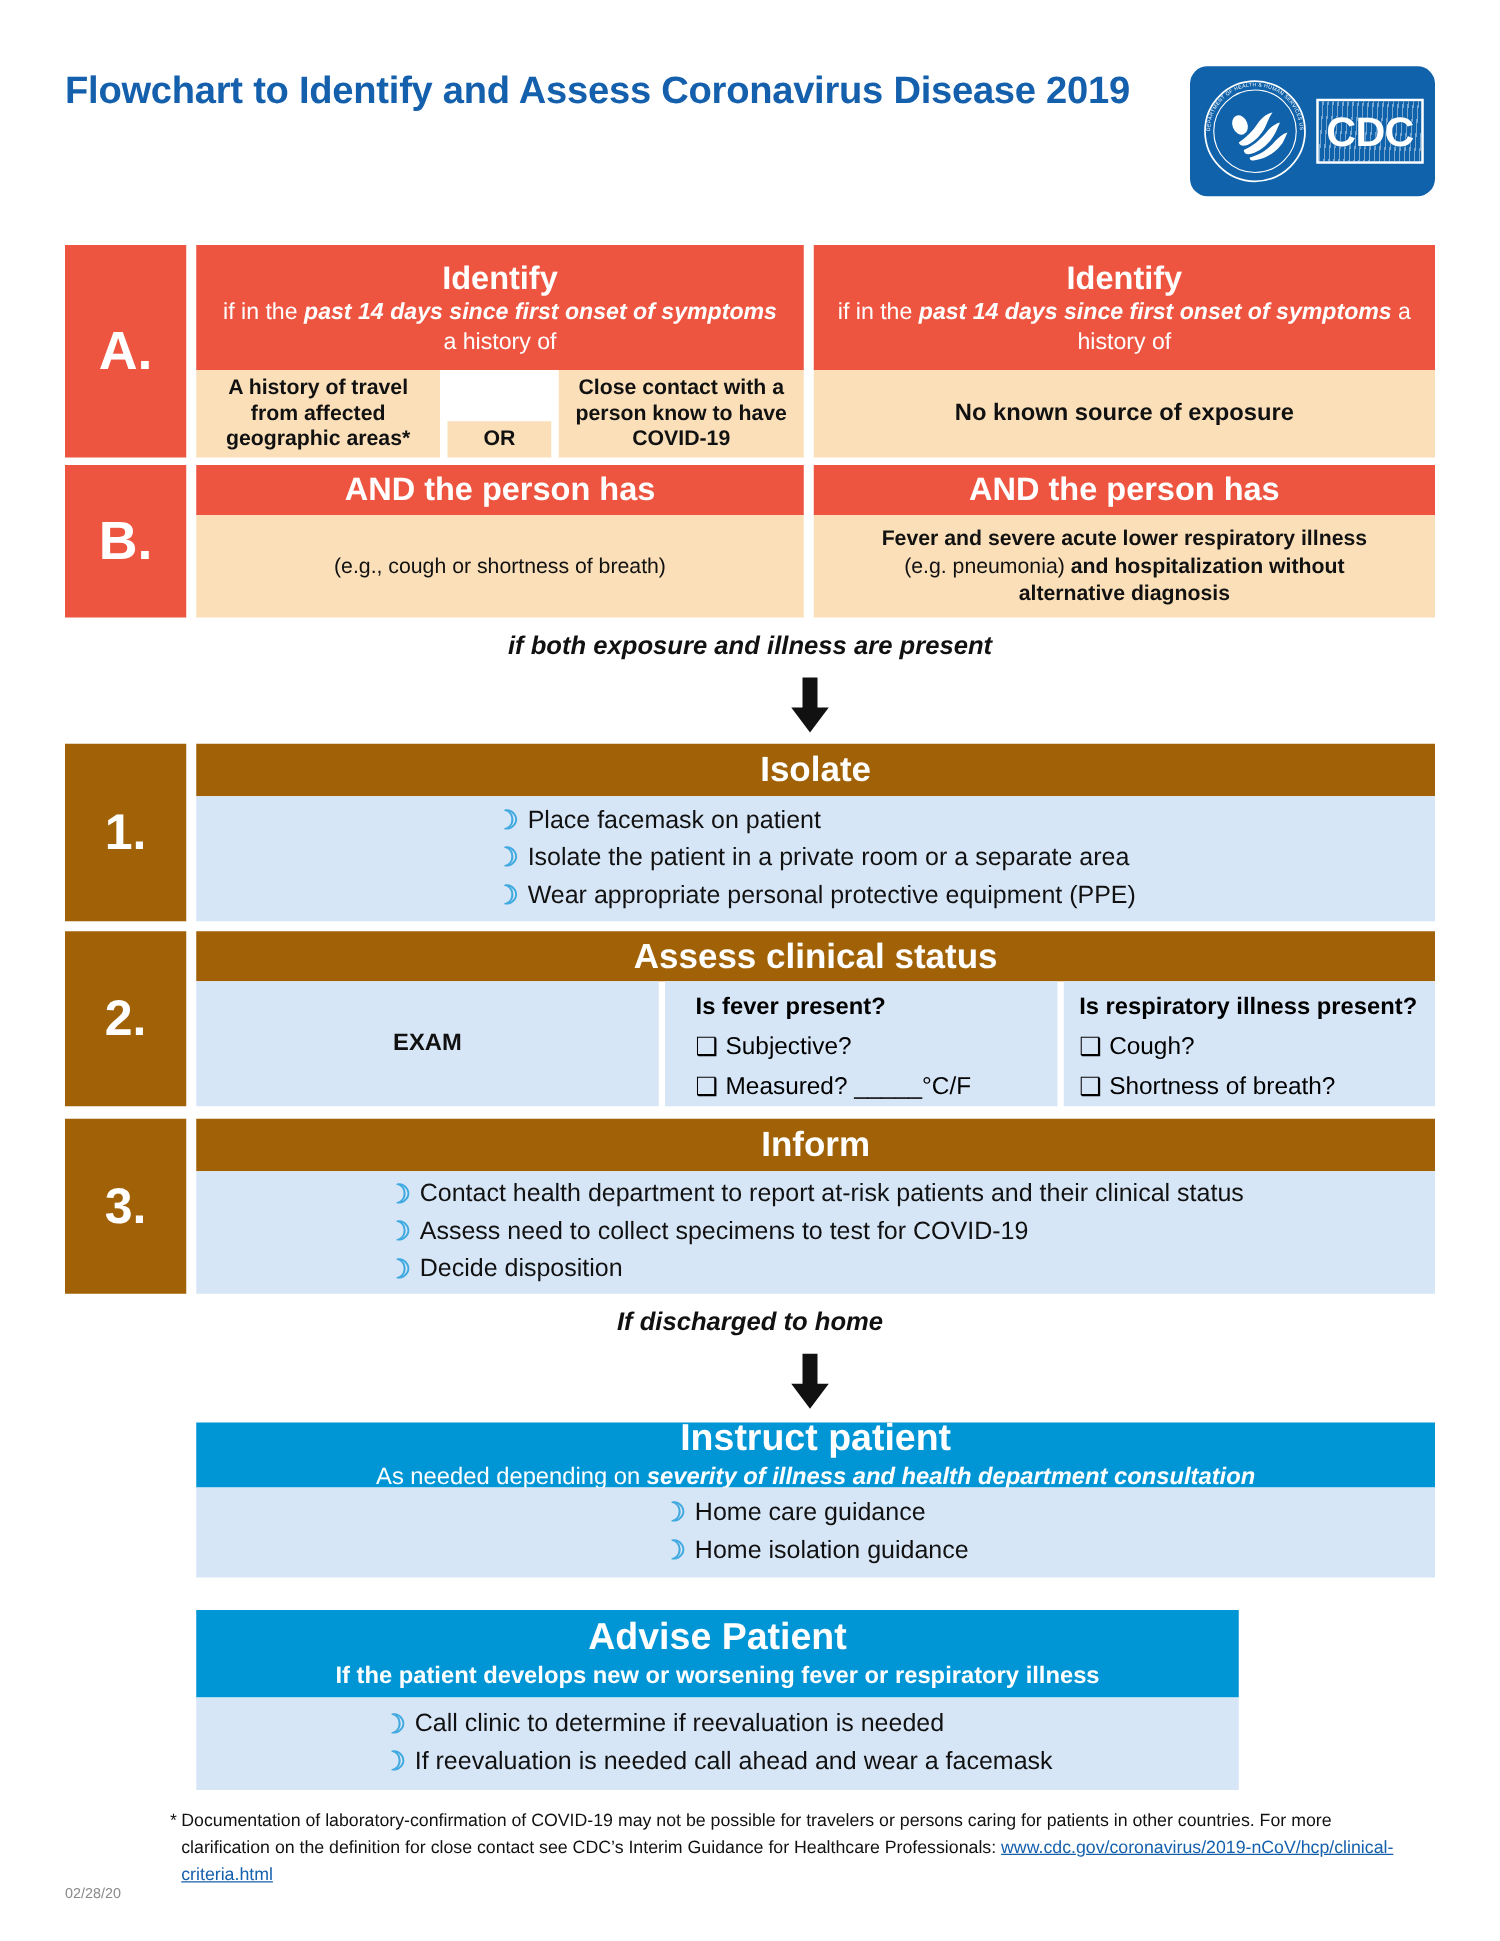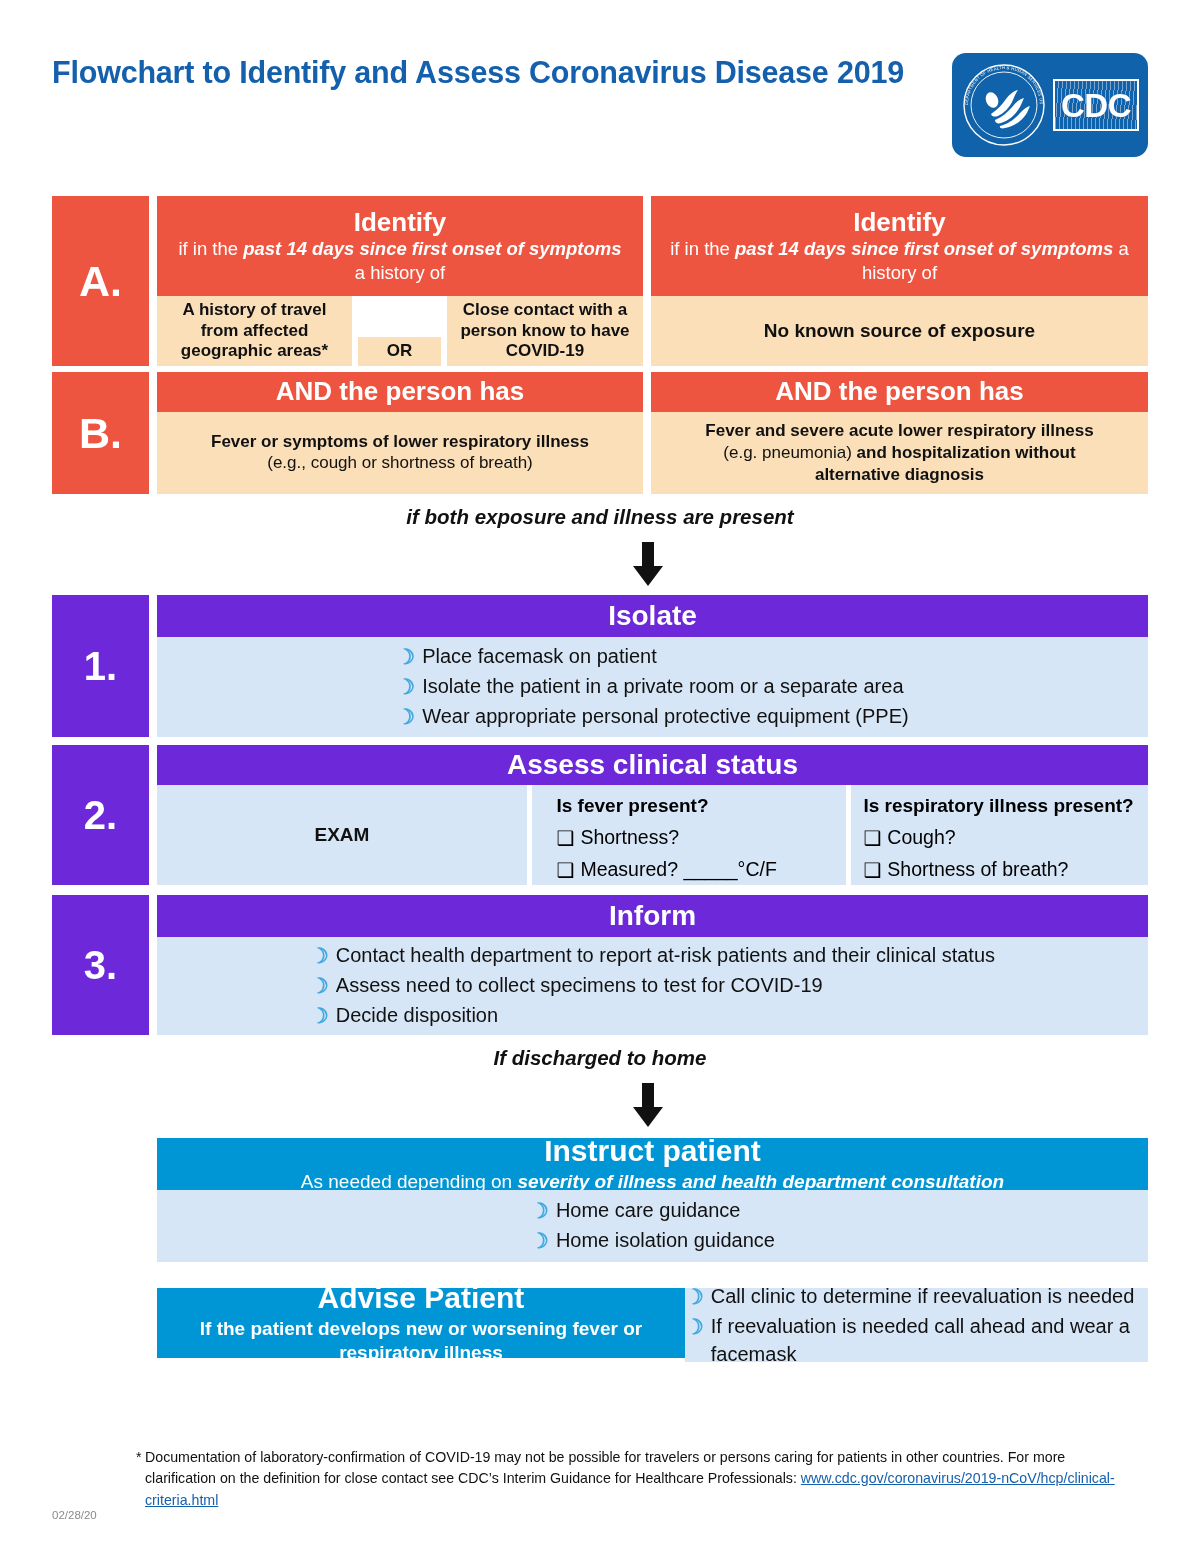--- a/index.html
+++ b/index.html
@@ -57,21 +57,21 @@
   .cdc-mark span {
     position: relative;
     font-size: 33px; font-weight: bold; color: #fff;
     letter-spacing: -0.5px; line-height: 1;
     text-shadow: 0 0 2px #1063AB;
   }
 
   
   .red { background: #EE5541; }
   .peach { background: #FADFB9; }
-  .dblue { background: #6d28d9; }
+  .dblue { background: #a16207; }
   .lblue-body { background: #D7E6F6; }
   .brightblue { background: #0096D6; }
 
   .sectionrow { position: absolute; display: flex; }
   .side-letter {
     color: #fff; font-weight: bold;
     display: flex; align-items: center; justify-content: center;
   }
   .letter-A, .letter-B { font-size: 43px; }
   .num-col { font-size: 40px; }
@@ -184,21 +184,20 @@
 
   <div class="sectionrow" style="left:52px; top:372px; width:1096px; height:122px;">
     <div class="side-letter letter-B red" style="width:97px; height:122px;">B.</div>
     <div style="width:8px;"></div>
 
     <div style="width:486px; display:flex; flex-direction:column;">
       <div class="bandhead red" style="height:40px;">
         <div class="h1">AND the person has</div>
       </div>
       <div class="cellbody peach" style="height:82px; flex-direction:column;">
-        <div>Fever or symptoms of lower respiratory illness</div>
         <div class="norm">(e.g., cough or shortness of breath)</div>
       </div>
     </div>
 
     <div style="width:8px;"></div>
 
     <div style="width:497px; display:flex; flex-direction:column;">
       <div class="bandhead red" style="height:40px;">
         <div class="h1">AND the person has</div>
       </div>
@@ -250,21 +249,21 @@
       <div class="bandhead dblue" style="height:40px;">
         <div class="h1" style="font-size:28px;">Assess clinical status</div>
       </div>
       <div style="height:100px; display:flex;">
         <div class="lblue-body cellbody" style="width:394px; font-size:19px;">EXAM</div>
         <div style="width:6px;"></div>
         <div class="lblue-body" style="width:333px; padding:10px 0 0 24px;">
           <div style="font-size:19px; font-weight:bold;">Is fever present?</div>
           <div style="font-size:19.5px; margin-top:9px; display:flex; align-items:center;">
             <span class="chk">❑</span>
-            <span>Shortness?</span>
+            <span>Subjective?</span>
           </div>
           <div style="font-size:19.5px; margin-top:9px; display:flex; align-items:center;">
             <span class="chk">❑</span>
             <span>Measured? _____°C/F</span>
           </div>
         </div>
         <div style="width:6px;"></div>
         <div class="lblue-body" style="width:316px; padding:10px 0 0 12px;">
           <div style="font-size:19px; font-weight:bold;">Is respiratory illness present?</div>
           <div style="font-size:19.5px; margin-top:9px; display:flex; align-items:center;">
@@ -325,21 +324,21 @@
             <span>Home care guidance</span>
           </div>
         <div class="li">
             <span class="moon">☽</span>
             <span>Home isolation guidance</span>
           </div>
       </div>
     </div>
   </div>
 
-  <div style="position:absolute; left:157px; top:1288px; width:991px; display:flex; flex-direction:row;">
+  <div style="position:absolute; left:157px; top:1288px; width:834px; display:flex; flex-direction:column;">
     <div class="bandhead brightblue" style="height:70px;">
       <div class="h1" style="font-size:30px;">Advise Patient</div>
       <div class="h2" style="font-size:19px; font-weight:bold; margin-top:2px;">If the patient develops new or worsening fever or respiratory illness</div>
     </div>
     <div class="lblue-body" style="height:74px; display:flex; align-items:center; justify-content:center;">
       <div class="bul-list">
         <div class="li">
             <span class="moon">☽</span>
             <span>Call clinic to determine if reevaluation is needed</span>
           </div>

